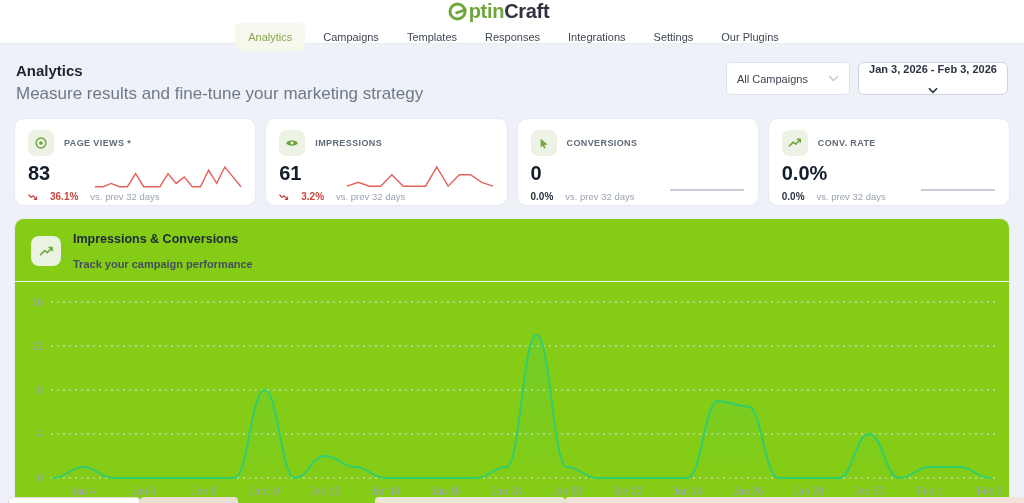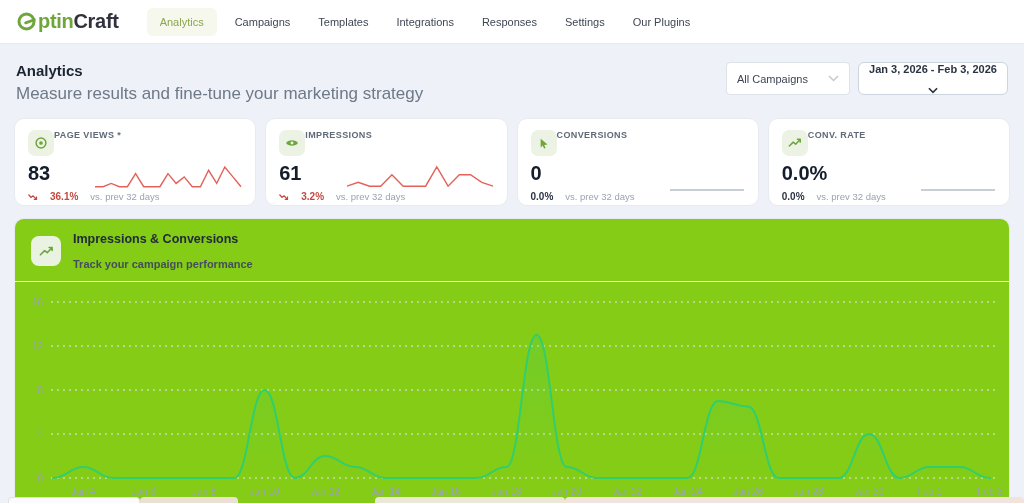--- a/index.html
+++ b/index.html
@@ -1,41 +1,41 @@
 <!DOCTYPE html>
 <html><head>
 <meta charset="utf-8">
 <style>
   * { margin:0; padding:0; box-sizing:border-box; }
   html,body { width:1024px; height:503px; overflow:hidden; }
   body { font-family:"Liberation Sans","DejaVu Sans",sans-serif; background:#eef1f7; color:#1f2735; position:relative; }
 
   
-  .navbar { height:44px; background:#fff; border-bottom:1px solid #e8ecf1; display:flex; align-items:center; padding:0 16px; }
+  .navbar { height:44px; background:#fff; border-bottom:1px solid #e8ecf1; display:flex; align-items:center; padding:0 16px;flex-direction:column; }
   .logo { display:flex; align-items:center; gap:1px; cursor:pointer; margin-right:28px; }
   .logo-text { font-size:20px; font-weight:700; letter-spacing:-0.3px; }
   .logo-green { color:#6ea63c; }
   .logo-dark { color:#32323e; }
   .nav-items { display:flex; align-items:center; gap:8px; list-style:none; }
   .nav-item { font-size:11px; color:#3f4654; padding:8px 10px; cursor:pointer; white-space:nowrap; }
   .nav-item.active { background:#f6f7ed; color:#8aa74e; border-radius:6px; padding:8px 13px; }
 
   
   .main { padding:12px 14px 0 14px; }
   .page-head { display:flex; justify-content:space-between; align-items:flex-start; margin:6px 2px 14px 2px; }
   .page-title { font-size:15px; font-weight:700; color:#1d2534; }
   .page-sub { font-size:17px; color:#6e7988; margin-top:5px; }
   .head-controls { display:flex; gap:8px; align-items:center; }
   .select-box { width:124px; height:33px; background:#fff; border:1px solid #dde3ea; border-radius:4px; display:flex; align-items:center; justify-content:space-between; padding:0 10px; font-size:11px; color:#3d4652; cursor:pointer; }
   .date-box { width:150px; height:33px; background:#fff; border:1px solid #ccd4de; border-radius:6px; display:flex; align-items:center; justify-content:space-between; padding:0 10px; font-size:11px; font-weight:700; color:#2a3342; cursor:pointer;flex-direction:column; }
 
   
   .stats-row { display:grid; grid-template-columns:repeat(4,1fr); gap:9px; margin-bottom:12px; }
   .stat-card { background:#fff; border:1px solid #e7ebf0; border-radius:10px; padding:11px 13px; height:88px; position:relative; }
-  .stat-head { display:flex; }
+  .stat-head { display:flex; align-items:center; gap:10px; }
   .stat-icon-box { width:26px; height:26px; border-radius:7px; background:#ecf3e4; display:flex; align-items:center; justify-content:center; flex:none; }
   .stat-label { font-size:9px; font-weight:700; letter-spacing:0.4px; color:#5f6a76; }
   .stat-value { font-size:20px; font-weight:800; color:#141d2c; margin-top:7px; line-height:1; }
   .stat-delta-row { display:flex; align-items:center; gap:12px; margin-top:8px; }
   .delta-val { font-size:10px; font-weight:700; }
   .delta-red .delta-val { color:#c6473e; }
   .delta-flat .delta-val { color:#2a3342; }
   .compare-txt { font-size:9.5px; color:#9aa3b0; }
   .spark-svg { position:absolute; right:12px; bottom:10px; }
 
@@ -62,22 +62,22 @@
         <circle cx="12" cy="12" r="8.6" fill="none" stroke="#6ea63c" stroke-width="3.4"></circle>
         <path d="M11 13.5 L21 10" stroke="#6ea63c" stroke-width="3.2" stroke-linecap="round"></path>
       </svg>
     </span>
     <span class="logo-text"><span class="logo-green">ptin</span><span class="logo-dark">Craft</span></span>
   </div>
   <ul class="nav-items">
     <li class="nav-item active">Analytics</li>
     <li class="nav-item">Campaigns</li>
     <li class="nav-item">Templates</li>
+    <li class="nav-item">Responses</li>
     <li class="nav-item">Integrations</li>
-    <li class="nav-item">Responses</li>
     <li class="nav-item">Settings</li>
     <li class="nav-item">Our Plugins</li>
   </ul>
 </div>
 
 <div class="main">
 
   <div class="page-head">
     <div>
       <div class="page-title">Analytics</div>

